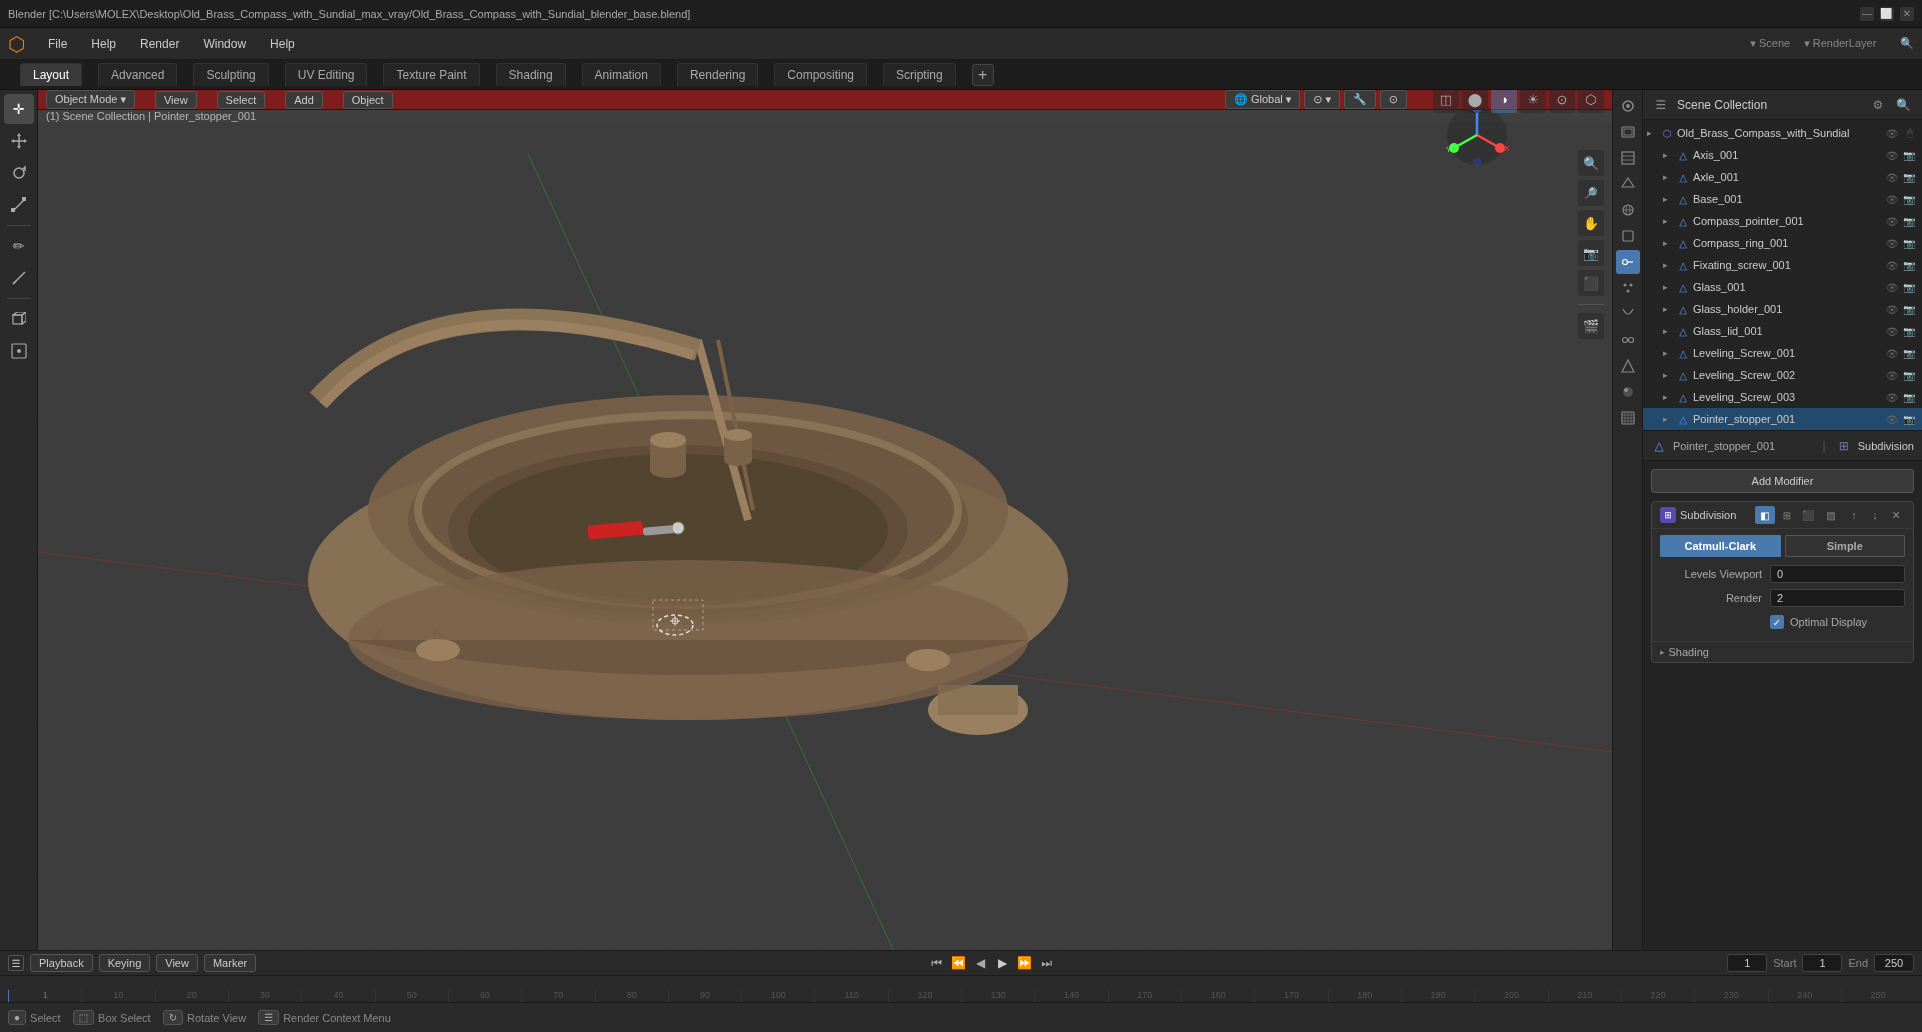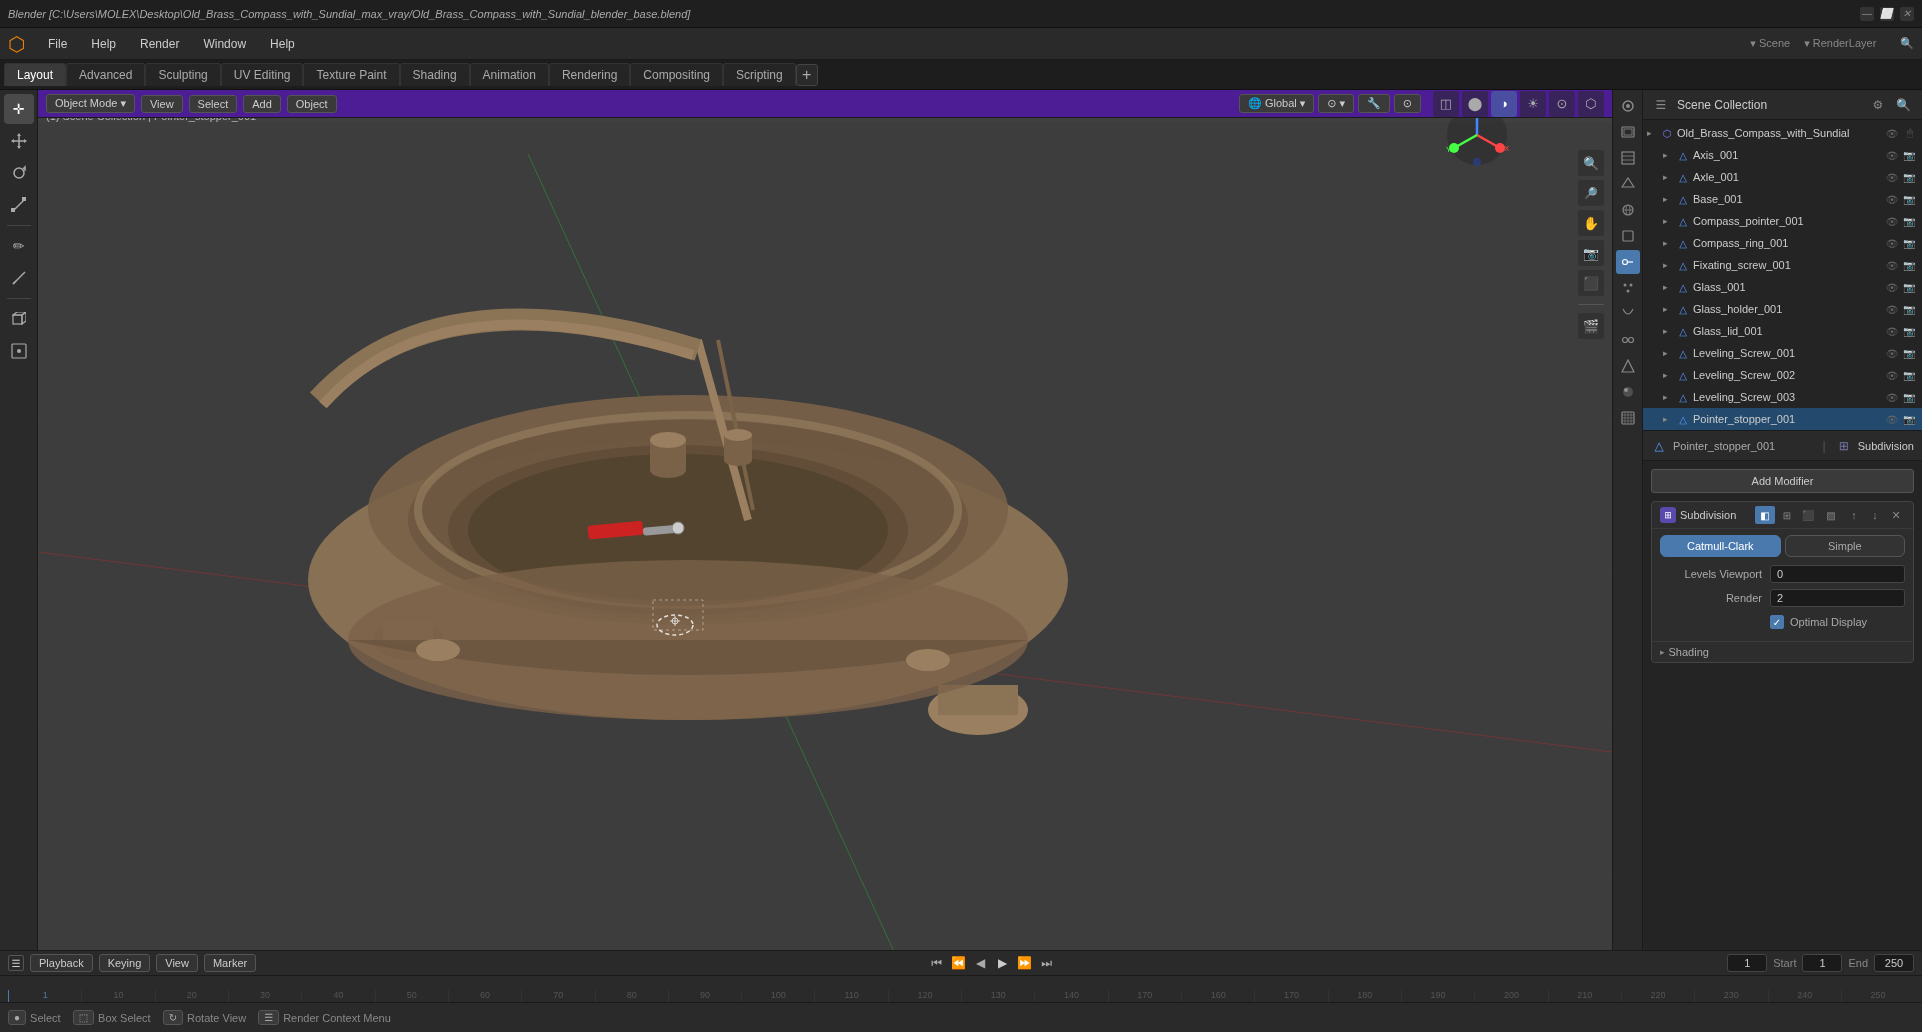--- a/index.html
+++ b/index.html
@@ -15,21 +15,20 @@
 
     
     #title-bar {
       height: 28px;
       background: #1f1f1f;
       display: flex;
       align-items: center;
       justify-content: space-between;
       padding: 0 8px;
       border-bottom: 1px solid #111;
-      font-style: italic;
     }
     #title-bar .title-text {
       font-size: 11px;
       color: #aaa;
     }
     #title-bar .window-controls {
       display: flex;
       gap: 6px;
     }
     #title-bar .window-controls span {
@@ -51,23 +50,23 @@
       font-size: 12px;
       color: #ccc;
     }
 
     
     #workspace-tabs {
       height: 30px;
       background: #1d1d1d;
       display: flex;
       align-items: center;
-      padding: 0 4px;
+      padding: 0 20px;
       border-bottom: 1px solid #111;
-      gap: 0;
+      gap: 16px;
     }
     .workspace-tab {
       padding: 4px 12px;
       border-radius: 3px 3px 0 0;
       cursor: pointer;
       font-size: 12px;
       color: #aaa;
       background: #252525;
       border: 1px solid #333;
       border-bottom: none;
@@ -370,24 +369,25 @@
     }
     .subdiv-type-row {
       display: flex;
       gap: 4px;
       margin-bottom: 6px;
     }
     .subdiv-type-btn {
       flex: 1;
       padding: 4px;
       text-align: center;
-      border-radius: 6px;
+      border-radius: 1px;
       font-size: 11px;
       cursor: pointer;
       border: 1px solid #555;
+      font-weight: bold;
     }
     .subdiv-type-btn.active {
       background: #4a7aad;
       color: #fff;
       border-color: #4a7aad;
     }
     .subdiv-type-btn.inactive {
       background: #333;
       color: #aaa;
     }
@@ -584,26 +584,26 @@
       width: 960px;
       height: 640px;
       pointer-events: none;
     }
 
     .viewport-top-bar {
       position: absolute;
       top: 0;
       left: 0;
       right: 0;
-      height: 28px;
-      background: #4c1d95;
+      height: 20px;
+      background: #7f1d1d;
       display: flex;
       align-items: center;
       padding: 0 8px;
-      gap: 6px;
+      gap: 20px;
       border-bottom: 1px solid #1a1a1a;
       z-index: 10;
     }
 
     
     .timeline-scale {
       display: flex;
       gap: 0;
       flex: 1;
       height: 26px;

